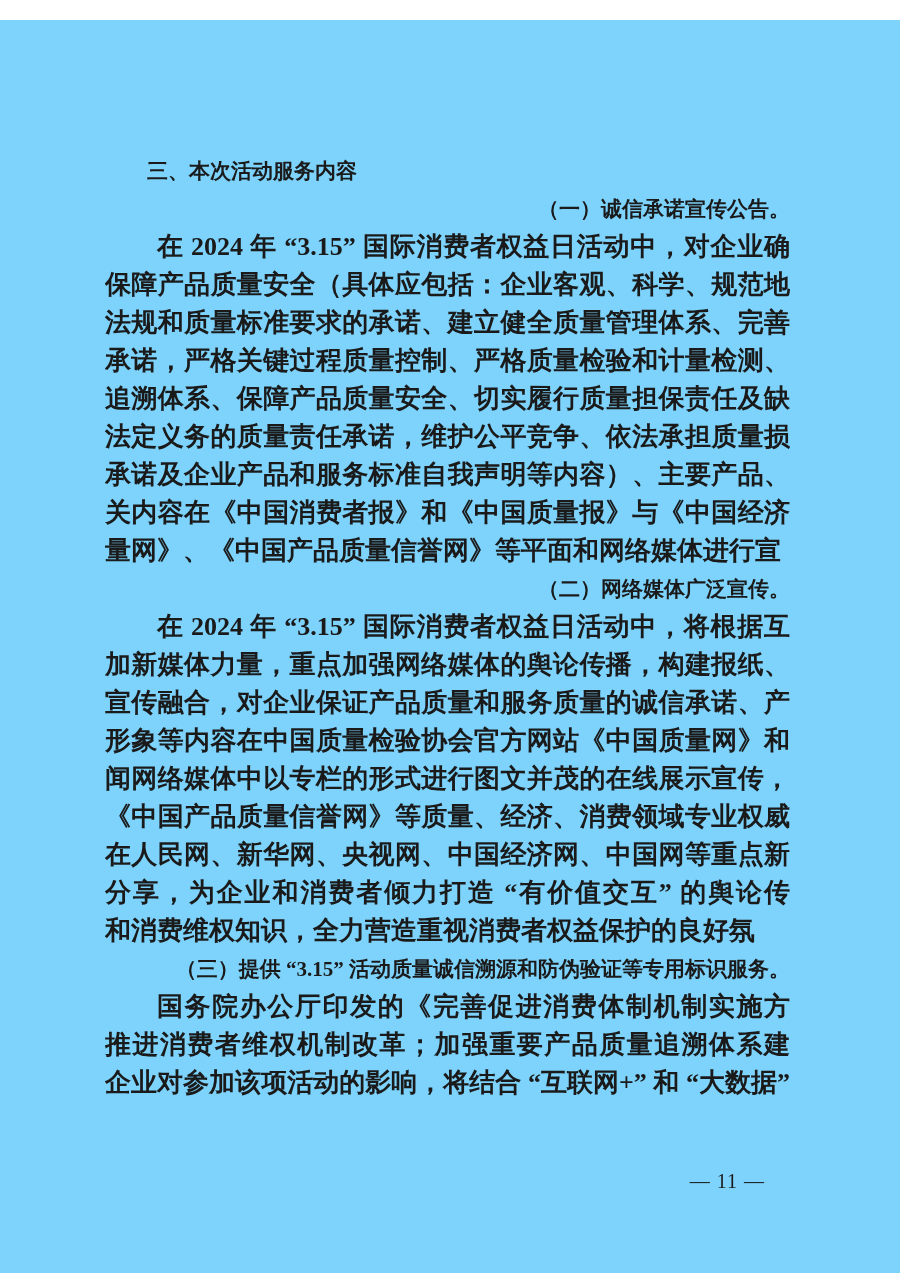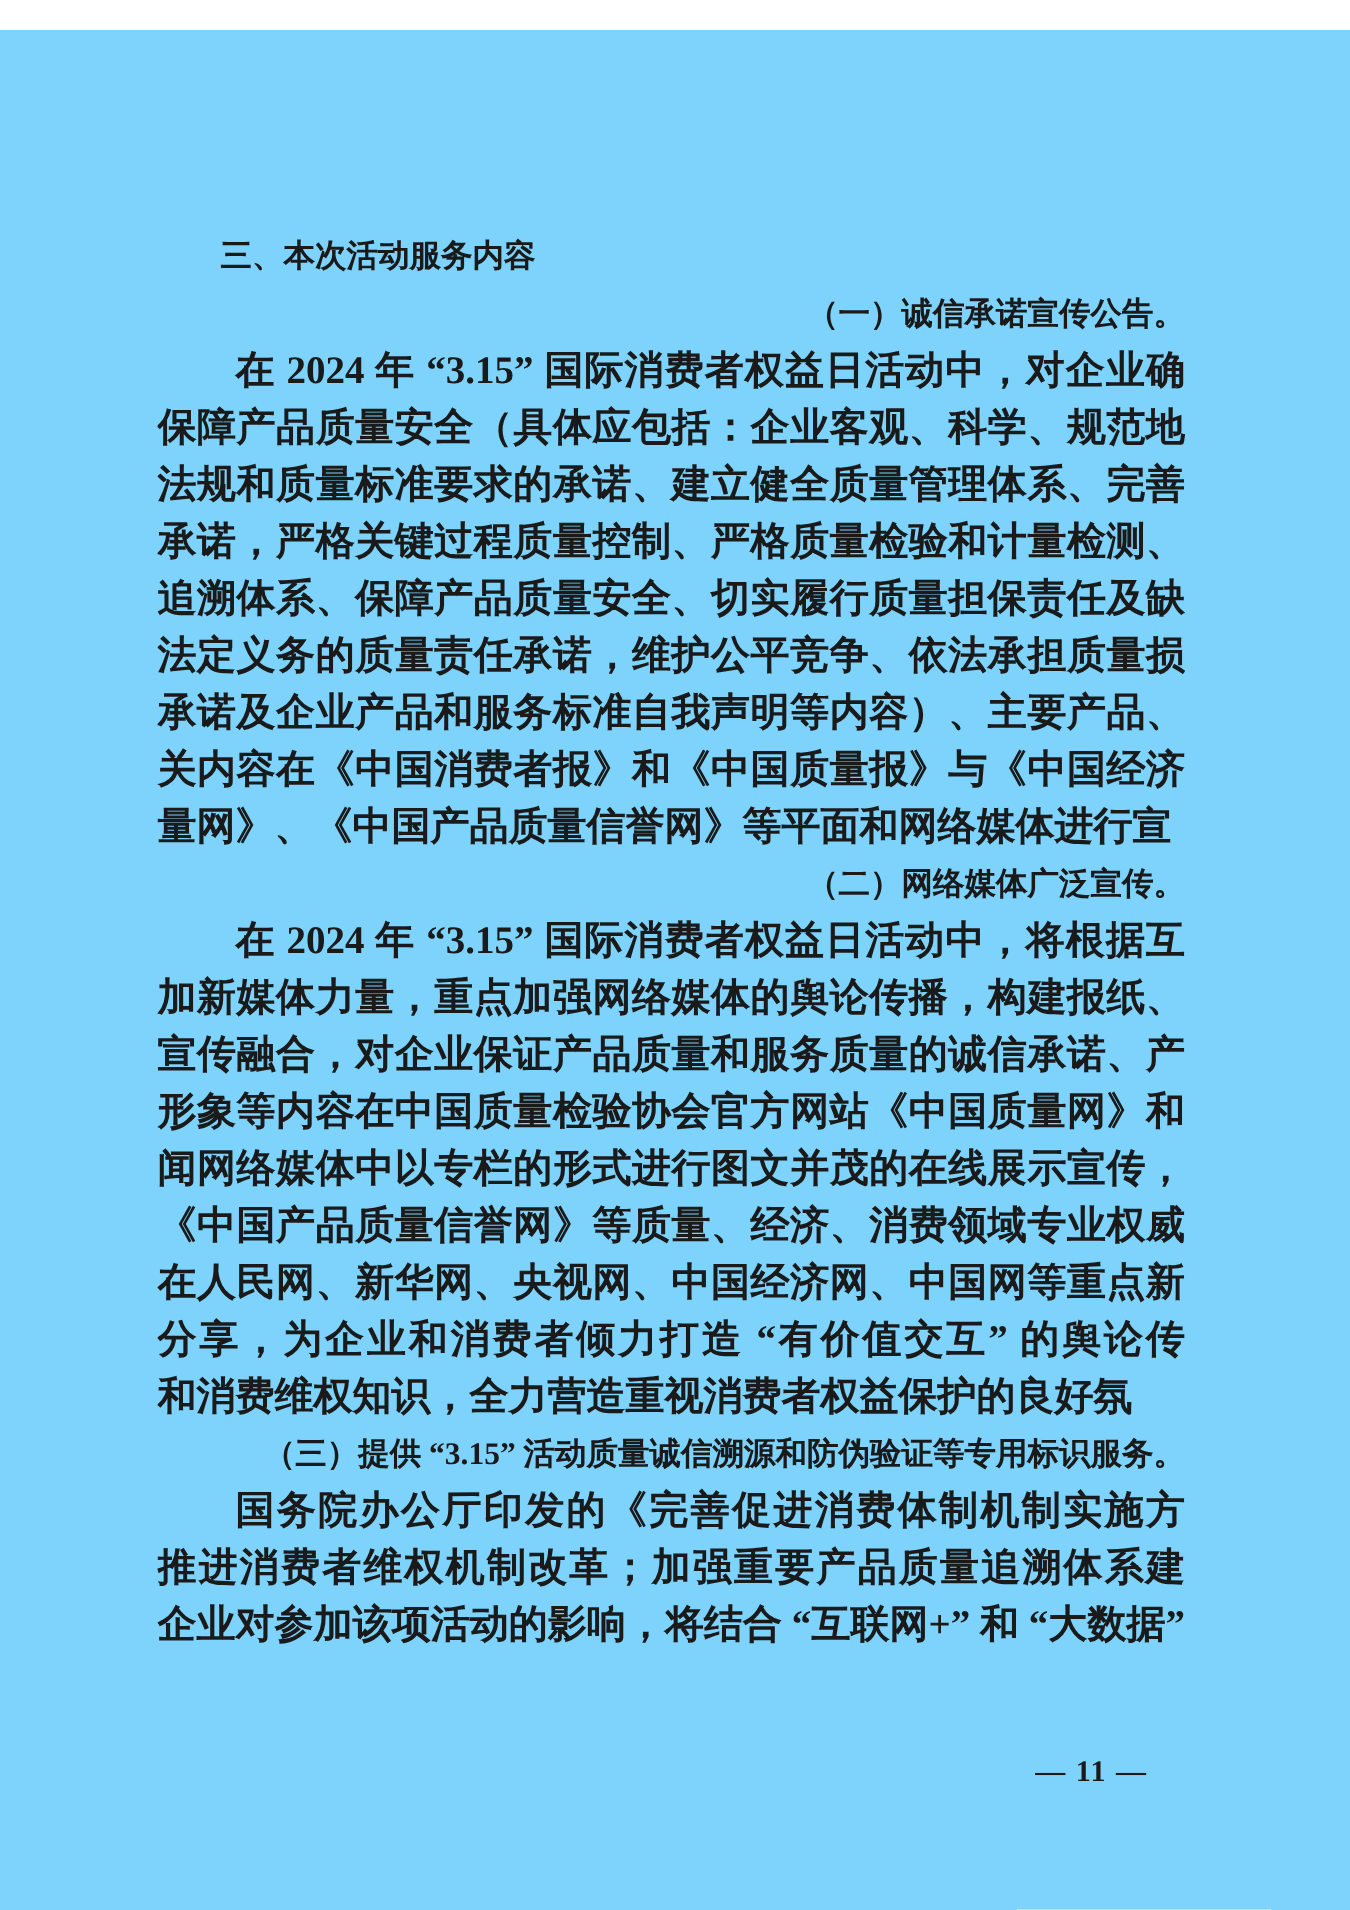--- a/index.html
+++ b/index.html
@@ -56,21 +56,20 @@
   }
   .footer {
     position: absolute;
     top: 1146px;
     right: 135px;
     height: 30px;
     line-height: 30px;
     font-size: 20px;
     color: #1a1a1a;
     letter-spacing: 1px;
-    font-weight: bold;
   }
 </style>
 </head>
 <body>
 
 <div class="page">
   <div class="doc">
     <div class="ln h1">三、本次活动服务内容</div>
     <div class="ln h2">（一）诚信承诺宣传公告。</div>
     <div class="ln first just">在 2024 年 “3.15” 国际消费者权益日活动中，对企业确保产品质量和</div>

